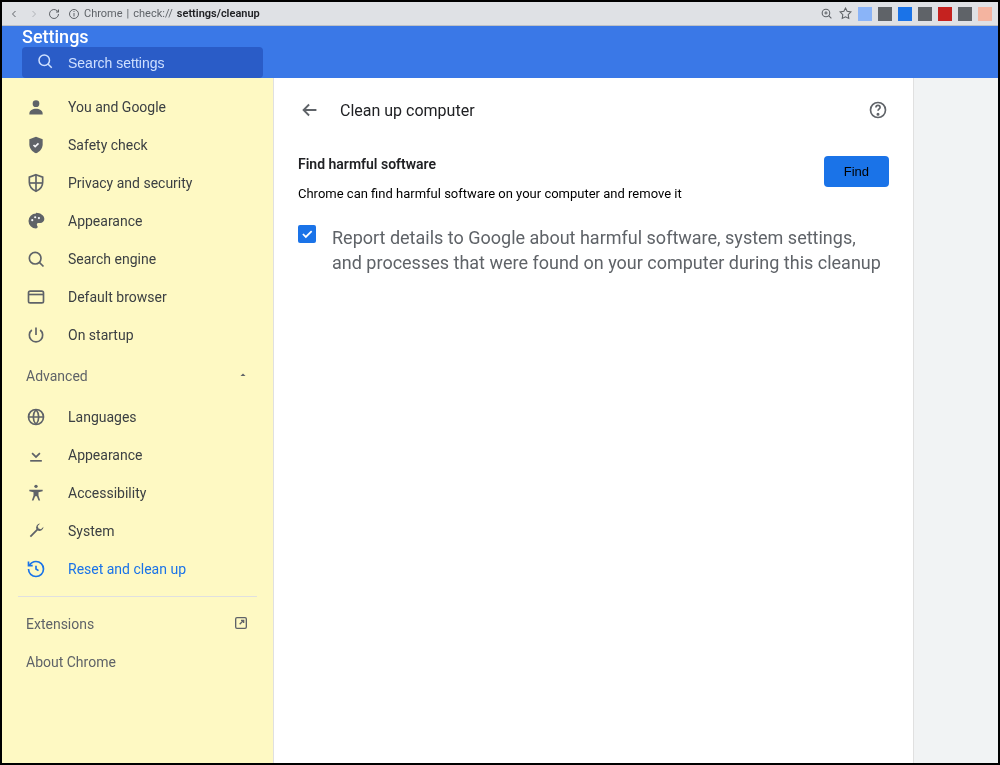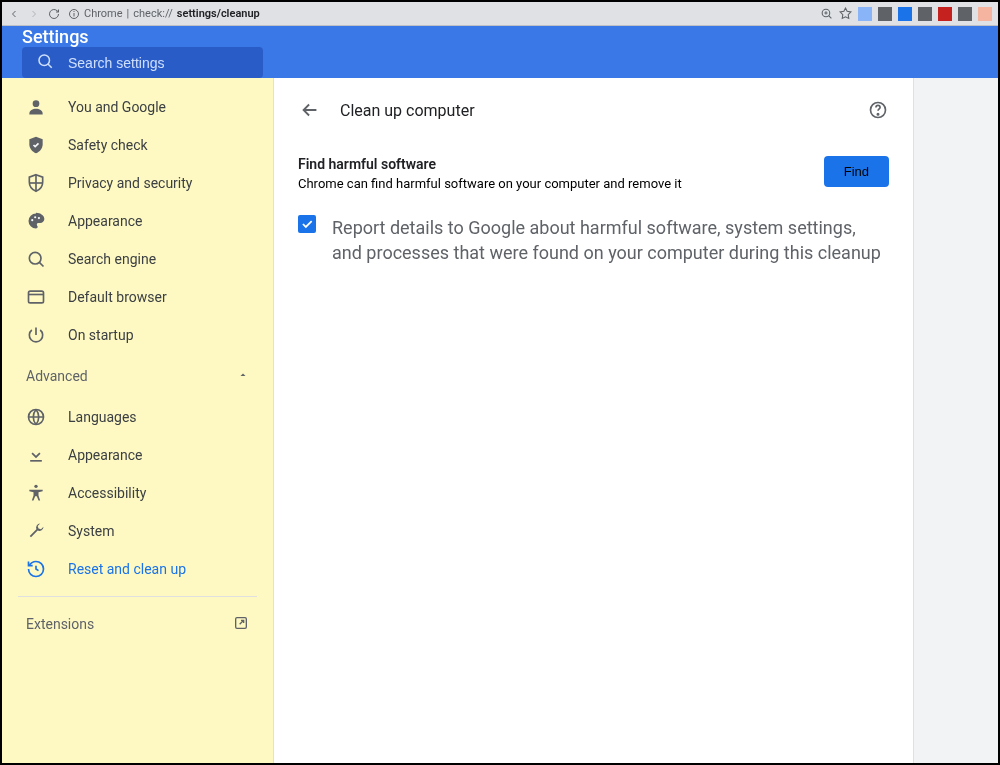--- a/index.html
+++ b/index.html
@@ -111,21 +111,21 @@
     margin-bottom: 30px;
   }
   .content-header .back { width:24px;height:24px; color:#5f6368; cursor:pointer; display:flex;align-items:center;justify-content:center;}
   .content-header .title { font-size:16px; color:#202124; flex:1; }
   .help-icon { width:22px;height:22px;color:#5f6368; cursor:pointer; display:flex;align-items:center;justify-content:center;}
 
   .section-row {
     display:flex; align-items:flex-start; justify-content:space-between;
     padding: 4px 0 18px 0;
   }
-  .section-row .txt .h { font-size:14px; color:#202124; font-weight:600; margin-bottom:4px;}
+  .section-row .txt .h { font-size:14px; color:#202124; font-weight:600; margin-bottom:14px;}
   .section-row .txt .d { font-size:13px; color:#000000; }
   .find-btn {
     background:#1a73e8; color:#000000; border:none; border-radius:4px;
     padding: 8px 20px; font-size:13px; font-weight:500; cursor:pointer;
     margin-left: 16px;
   }
 
   .check-row { display:flex; align-items:flex-start; gap:16px; padding-top:6px;}
   .check-box {
     width:18px; height:18px; background:#1a73e8; border-radius:2px;
@@ -342,20 +342,23 @@
     <div class="divider"></div>
 
     <div class="ext-item">
       <span>Extensions</span>
       <span><svg width="16" height="16" viewBox="0 0 24 24" fill="none" stroke="currentColor" stroke-width="2">
             <rect x="4" y="4" width="16" height="16" rx="2"></rect>
             <path d="M10 14l6-6M12 8h4v4"></path>
           </svg></span>
     </div>
 
+    <div class="ext-item">
+      <span>About Chrome</span>
+    </div>
 
   </div>
 
   <div class="content-wrap">
     <div class="content-card">
       <div class="content-header">
         <span class="back">
             <svg width="22" height="22" viewBox="0 0 24 24" fill="none" stroke="currentColor" stroke-width="2">
               <path d="M19 12H5M11 18l-6-6 6-6"></path>
             </svg>

